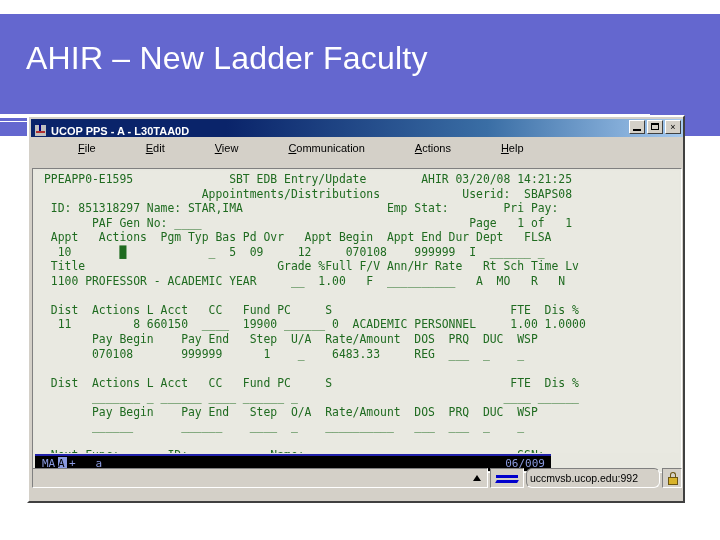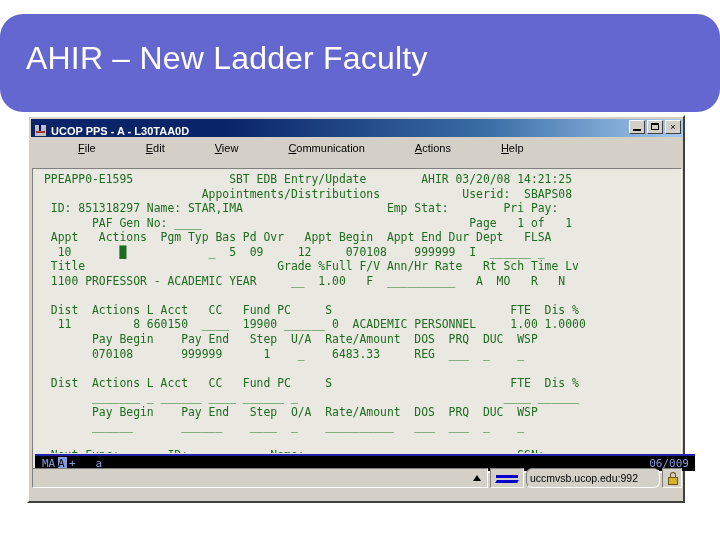--- a/index.html
+++ b/index.html
@@ -4,23 +4,22 @@
 <style>
   html,body{margin:0;padding:0;}
   body{
     width:720px;height:540px;overflow:hidden;
     background:#ffffff;
     font-family:"Liberation Sans",sans-serif;
   }
 
   
   #slide-banner{
-    position:absolute;left:0;top:14px;width:720px;height:98px;
+    position:absolute;left:0;top:14px;width:720px;height:122px;
     background:#6467cf;
-    border-radius:23px;
   }
   #banner-title{
     position:absolute;left:26px;top:26px;
     font-size:32px;color:#ffffff;letter-spacing:.2px;
     white-space:nowrap;
   }
   #banner-rule{
     position:absolute;left:0px;top:100px;width:650px;height:4px;
     background:#ffffff;
   }
@@ -95,21 +94,21 @@
     margin:0;padding:0;
     font-family:"DejaVu Sans Mono",monospace;
     font-size:11.4px;line-height:14.55px;
     color:#1f6b20;
     letter-spacing:0px;
     white-space:pre;
     position:absolute;left:9px;top:1px;
   }
   
   #oia{
-    position:absolute;left:2px;top:285px;width:660px;height:17px;
+    position:absolute;left:2px;top:285px;width:516px;height:17px;
     background:#000000;border-top:2px solid #2222aa;
     box-sizing:border-box;
     font-family:"DejaVu Sans Mono",monospace;font-size:11px;
     color:#8a9adf;
   }
   #oia-left{position:absolute;left:7px;top:1px;white-space:pre;}
   #oia-cursor{
     position:absolute;left:23px;top:1px;width:9px;height:12px;background:#8a9adf;
   }
   #oia-cur-ch{position:absolute;left:23px;top:1px;color:#000000;}

